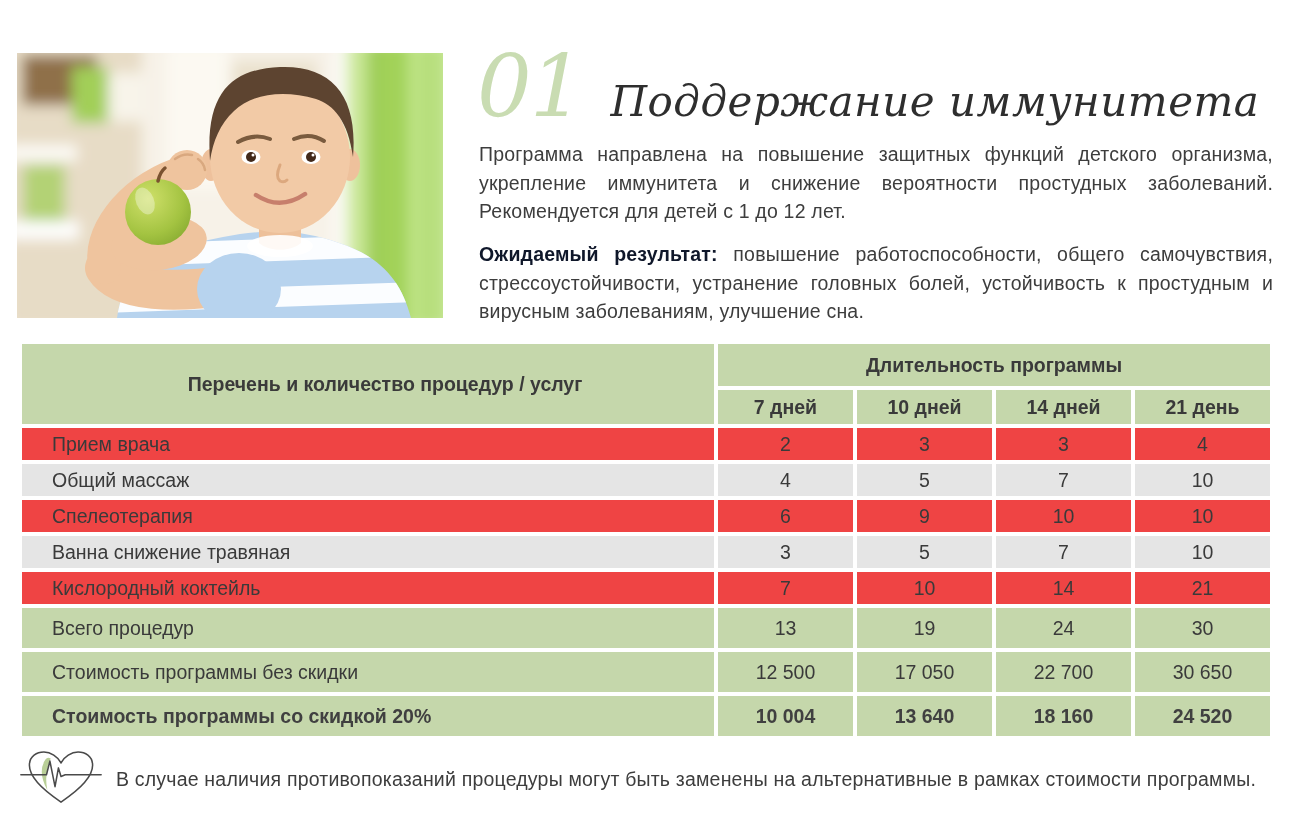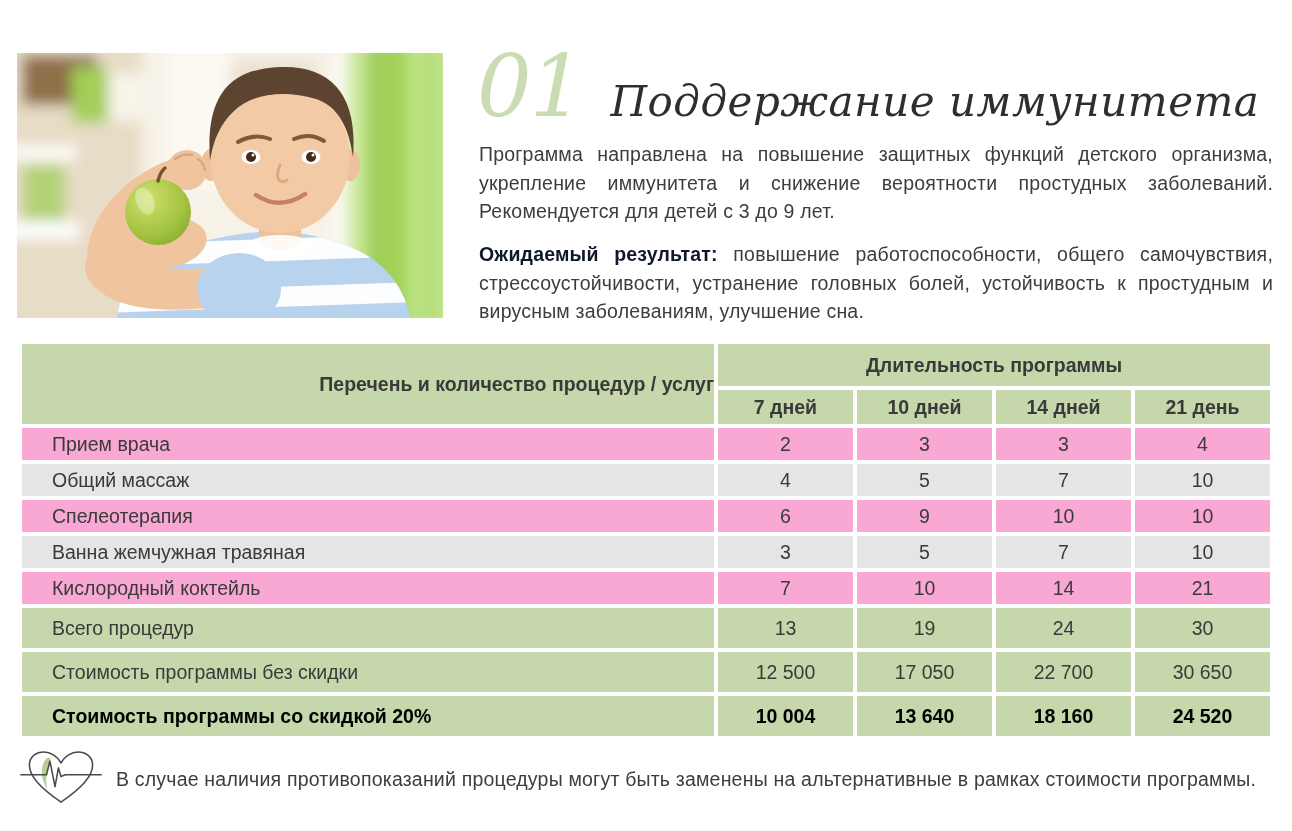--- a/index.html
+++ b/index.html
@@ -32,29 +32,29 @@
   .intro { top:140px; }
   .expected { top:240px; }
   .expected b { font-weight:bold; color:#0f172a; }
 
   
   .price-table-wrap { position:absolute; left:18px; top:340px; }
   table.price { border-collapse:separate; border-spacing:4px; table-layout:fixed; width:1256px; }
   table.price th, table.price td { font-size:19.5px; color:#3a3a3a; vertical-align:middle; }
   .bg-med   { background:#c5d7ab; }
   .bg-light { background:#e5e5e5; }
-  .bg-cream { background:#f9a8d4; }
-  th.name-head { text-align:right; padding-left:34px; font-weight:bold; color:#333333; }
+  .bg-cream { background:#ef4444; }
+  th.name-head { text-align:center; padding-left:34px; font-weight:bold; color:#333333; }
   th.group-head { height:42px; text-align:center; font-weight:bold; color:#333333; }
   th.dur-head { height:34px; text-align:center; font-weight:bold; color:#333333; }
   td.name { text-align:left; padding-left:30px; }
   td.val  { text-align:center; }
   tr.row-sm td { height:32px; }
   tr.row-lg td { height:40px; }
-  tr.row-bold td { font-weight:bold; color:#000000; }
+  tr.row-bold td { font-weight:bold; color:#404040; }
 
   
   .footnote { position:absolute; left:20px; top:746px; width:1254px; display:flex; align-items:center; }
   .footnote-icon { width:82px; height:66px; flex:0 0 auto; }
   .footnote-text { font-size:19.5px; color:#3d3d3d; letter-spacing:0.2px; margin-left:14px; }
 </style>
 </head>
 <body>
 
 <div id="page">
@@ -144,21 +144,21 @@
         </g>
       </g>
     </svg>
   </div>
 
   <div class="head-block">
     <div class="section-num">01</div>
     <h1 class="page-title">Поддержание иммунитета</h1>
   </div>
 
-  <p class="intro">Программа направлена на повышение защитных функций детского организма, укрепление иммунитета и снижение вероятности простудных заболеваний. Рекомендуется для детей с 3 до 9 лет.</p>
+  <p class="intro">Программа направлена на повышение защитных функций детского организма, укрепление иммунитета и снижение вероятности простудных заболеваний. Рекомендуется для детей с 1 до 12 лет.</p>
 
   <p class="expected">
     <b>Ожидаемый результат:</b>
     <span>повышение работоспособности, общего самочувствия, стрессоустойчивости, устранение головных болей, устойчивость к простудным и вирусным заболеваниям, улучшение сна.</span>
   </p>
 
   <div class="price-table-wrap">
     <table class="price">
       <colgroup>
         <col style="width:692px">
@@ -195,21 +195,21 @@
           <td class="val bg-light">10</td>
         </tr>
         <tr class="row-sm">
           <td class="name bg-cream">Спелеотерапия</td>
           <td class="val bg-cream">6</td>
           <td class="val bg-cream">9</td>
           <td class="val bg-cream">10</td>
           <td class="val bg-cream">10</td>
         </tr>
         <tr class="row-sm">
-          <td class="name bg-light">Ванна жемчужная травяная</td>
+          <td class="name bg-light">Ванна снижение травяная</td>
           <td class="val bg-light">3</td>
           <td class="val bg-light">5</td>
           <td class="val bg-light">7</td>
           <td class="val bg-light">10</td>
         </tr>
         <tr class="row-sm">
           <td class="name bg-cream">Кислородный коктейль</td>
           <td class="val bg-cream">7</td>
           <td class="val bg-cream">10</td>
           <td class="val bg-cream">14</td>

